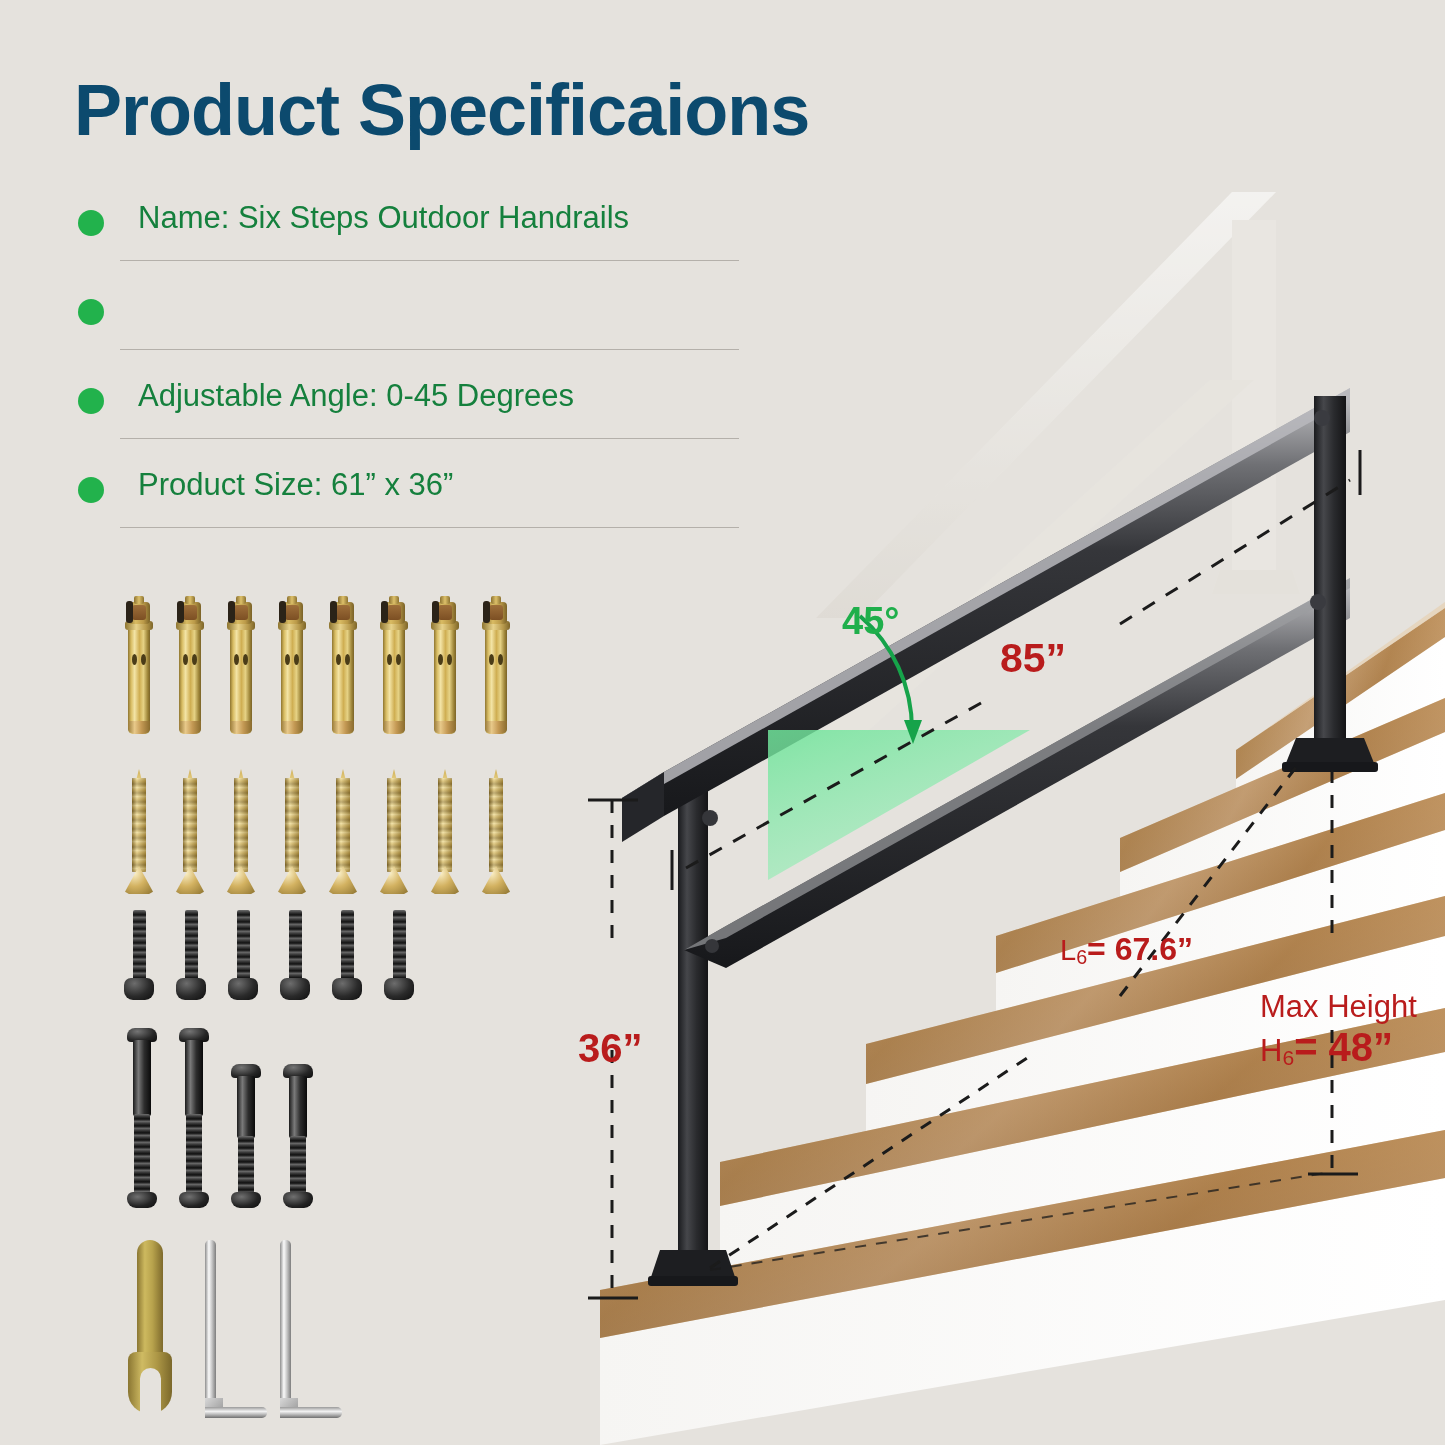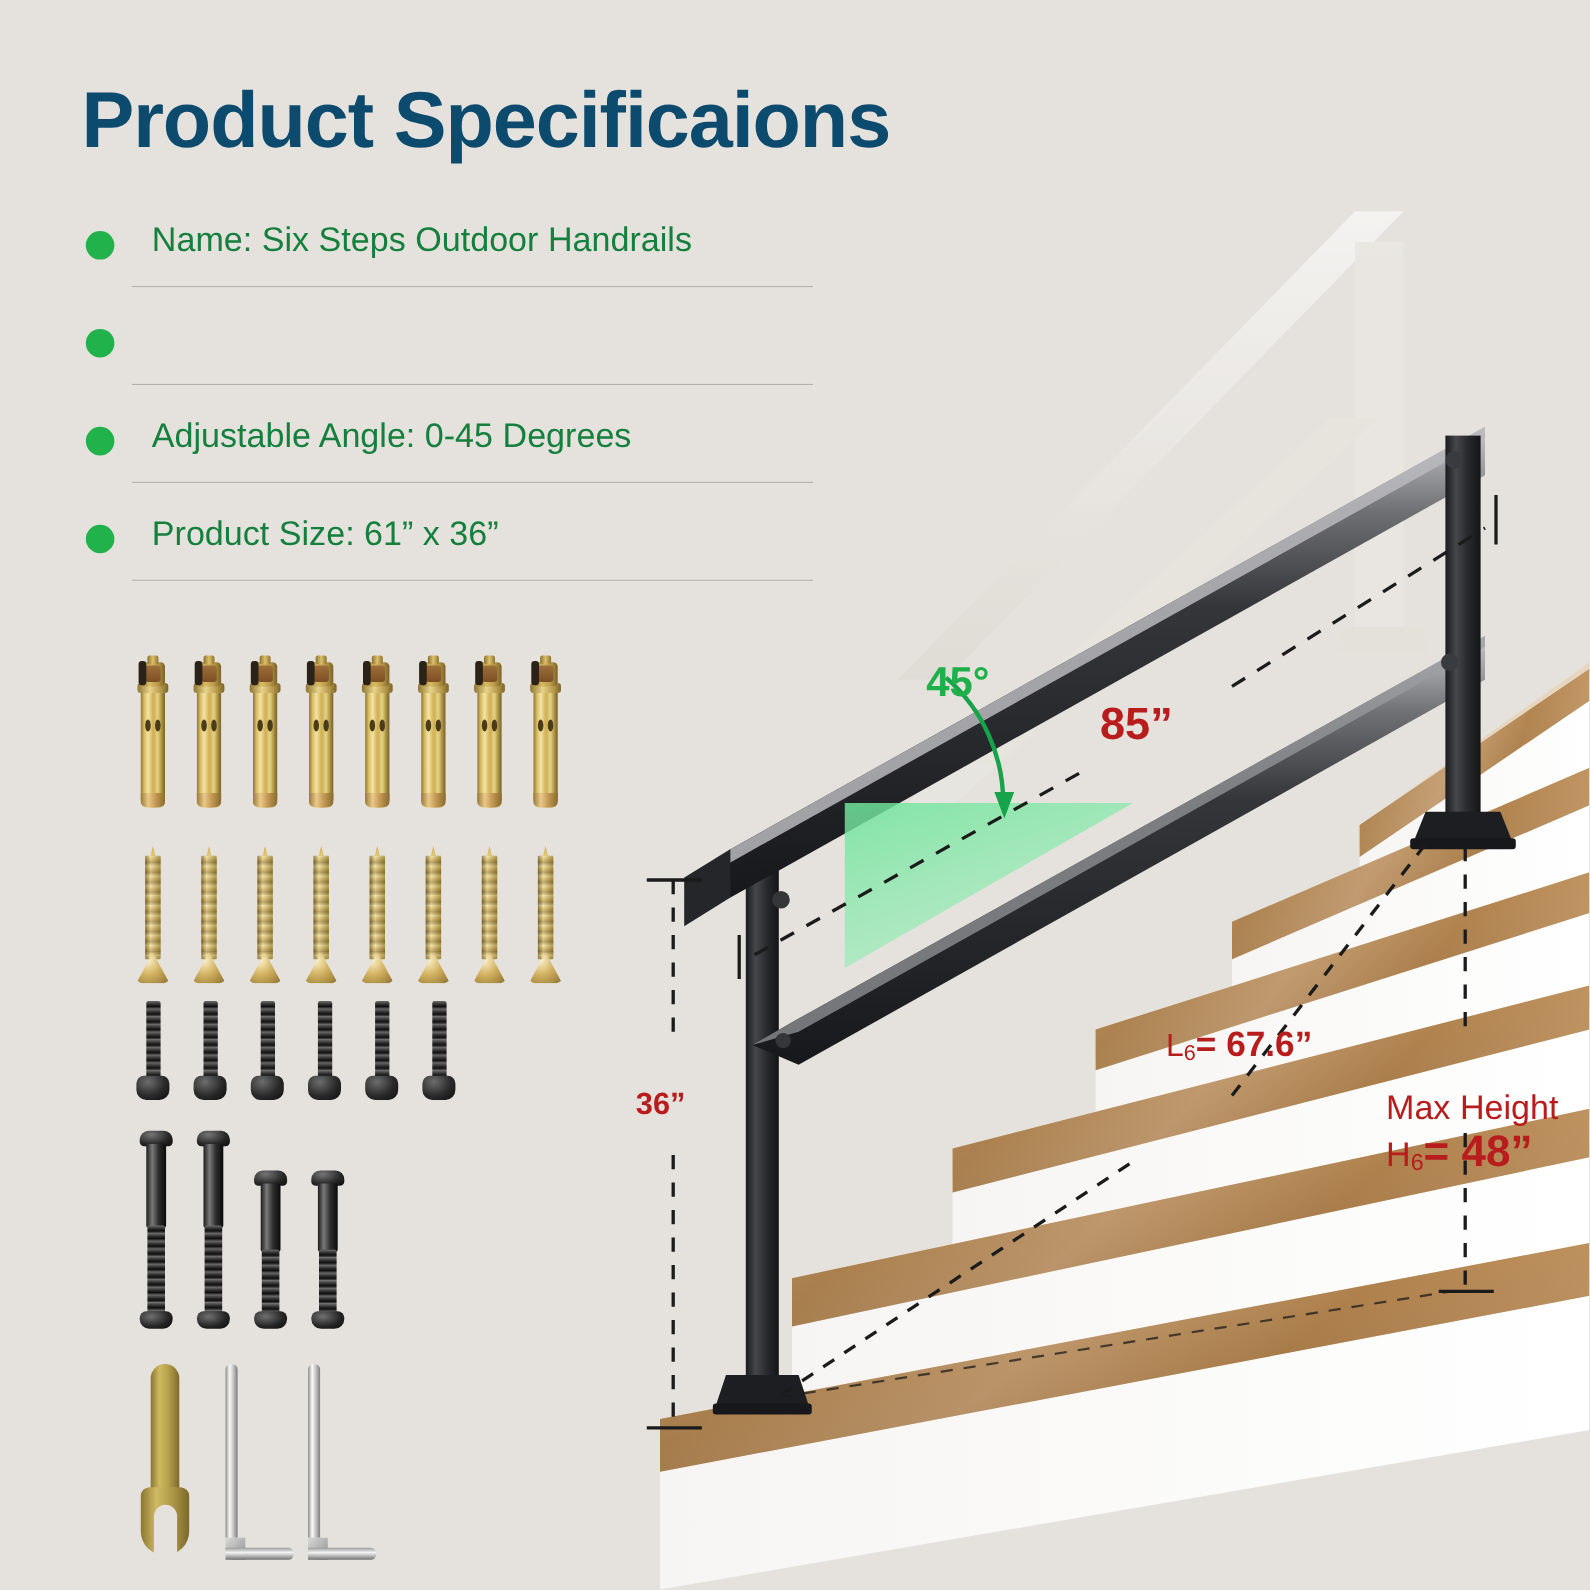--- a/index.html
+++ b/index.html
@@ -175,21 +175,21 @@
     border-radius:0 0 0 7px;
   }
 
   
   .scene{position:absolute;left:560px;top:150px;width:885px;height:1295px;}
   .scene svg{position:absolute;left:0;top:0;}
 
   .dimlabel{
     position:absolute;font-weight:bold;color:#b91c1c;white-space:nowrap;
   }
-  .lbl-36{left:18px;top:838px;font-size:28px;text-align:right;}
+  .lbl-36{left:18px;top:876px;font-size:40px;text-align:right;}
   .lbl-85{left:440px;top:485px;font-size:41px;}
   .lbl-45{left:282px;top:450px;font-size:38px;color:#1faf4b;}
   .lbl-l6{left:500px;top:781px;font-size:29px;font-weight:normal;}
   .lbl-l6 b{font-weight:bold;font-size:32px;margin-top:36px;}
   .lbl-mh{left:700px;top:800px;font-size:31px;font-weight:normal;line-height:1.12;margin-top:40px;}
   .lbl-mh b{font-weight:bold;font-size:40px;}
   sub{font-size:.68em;vertical-align:baseline;position:relative;top:.22em;}
 </style>
 </head>
 <body>

